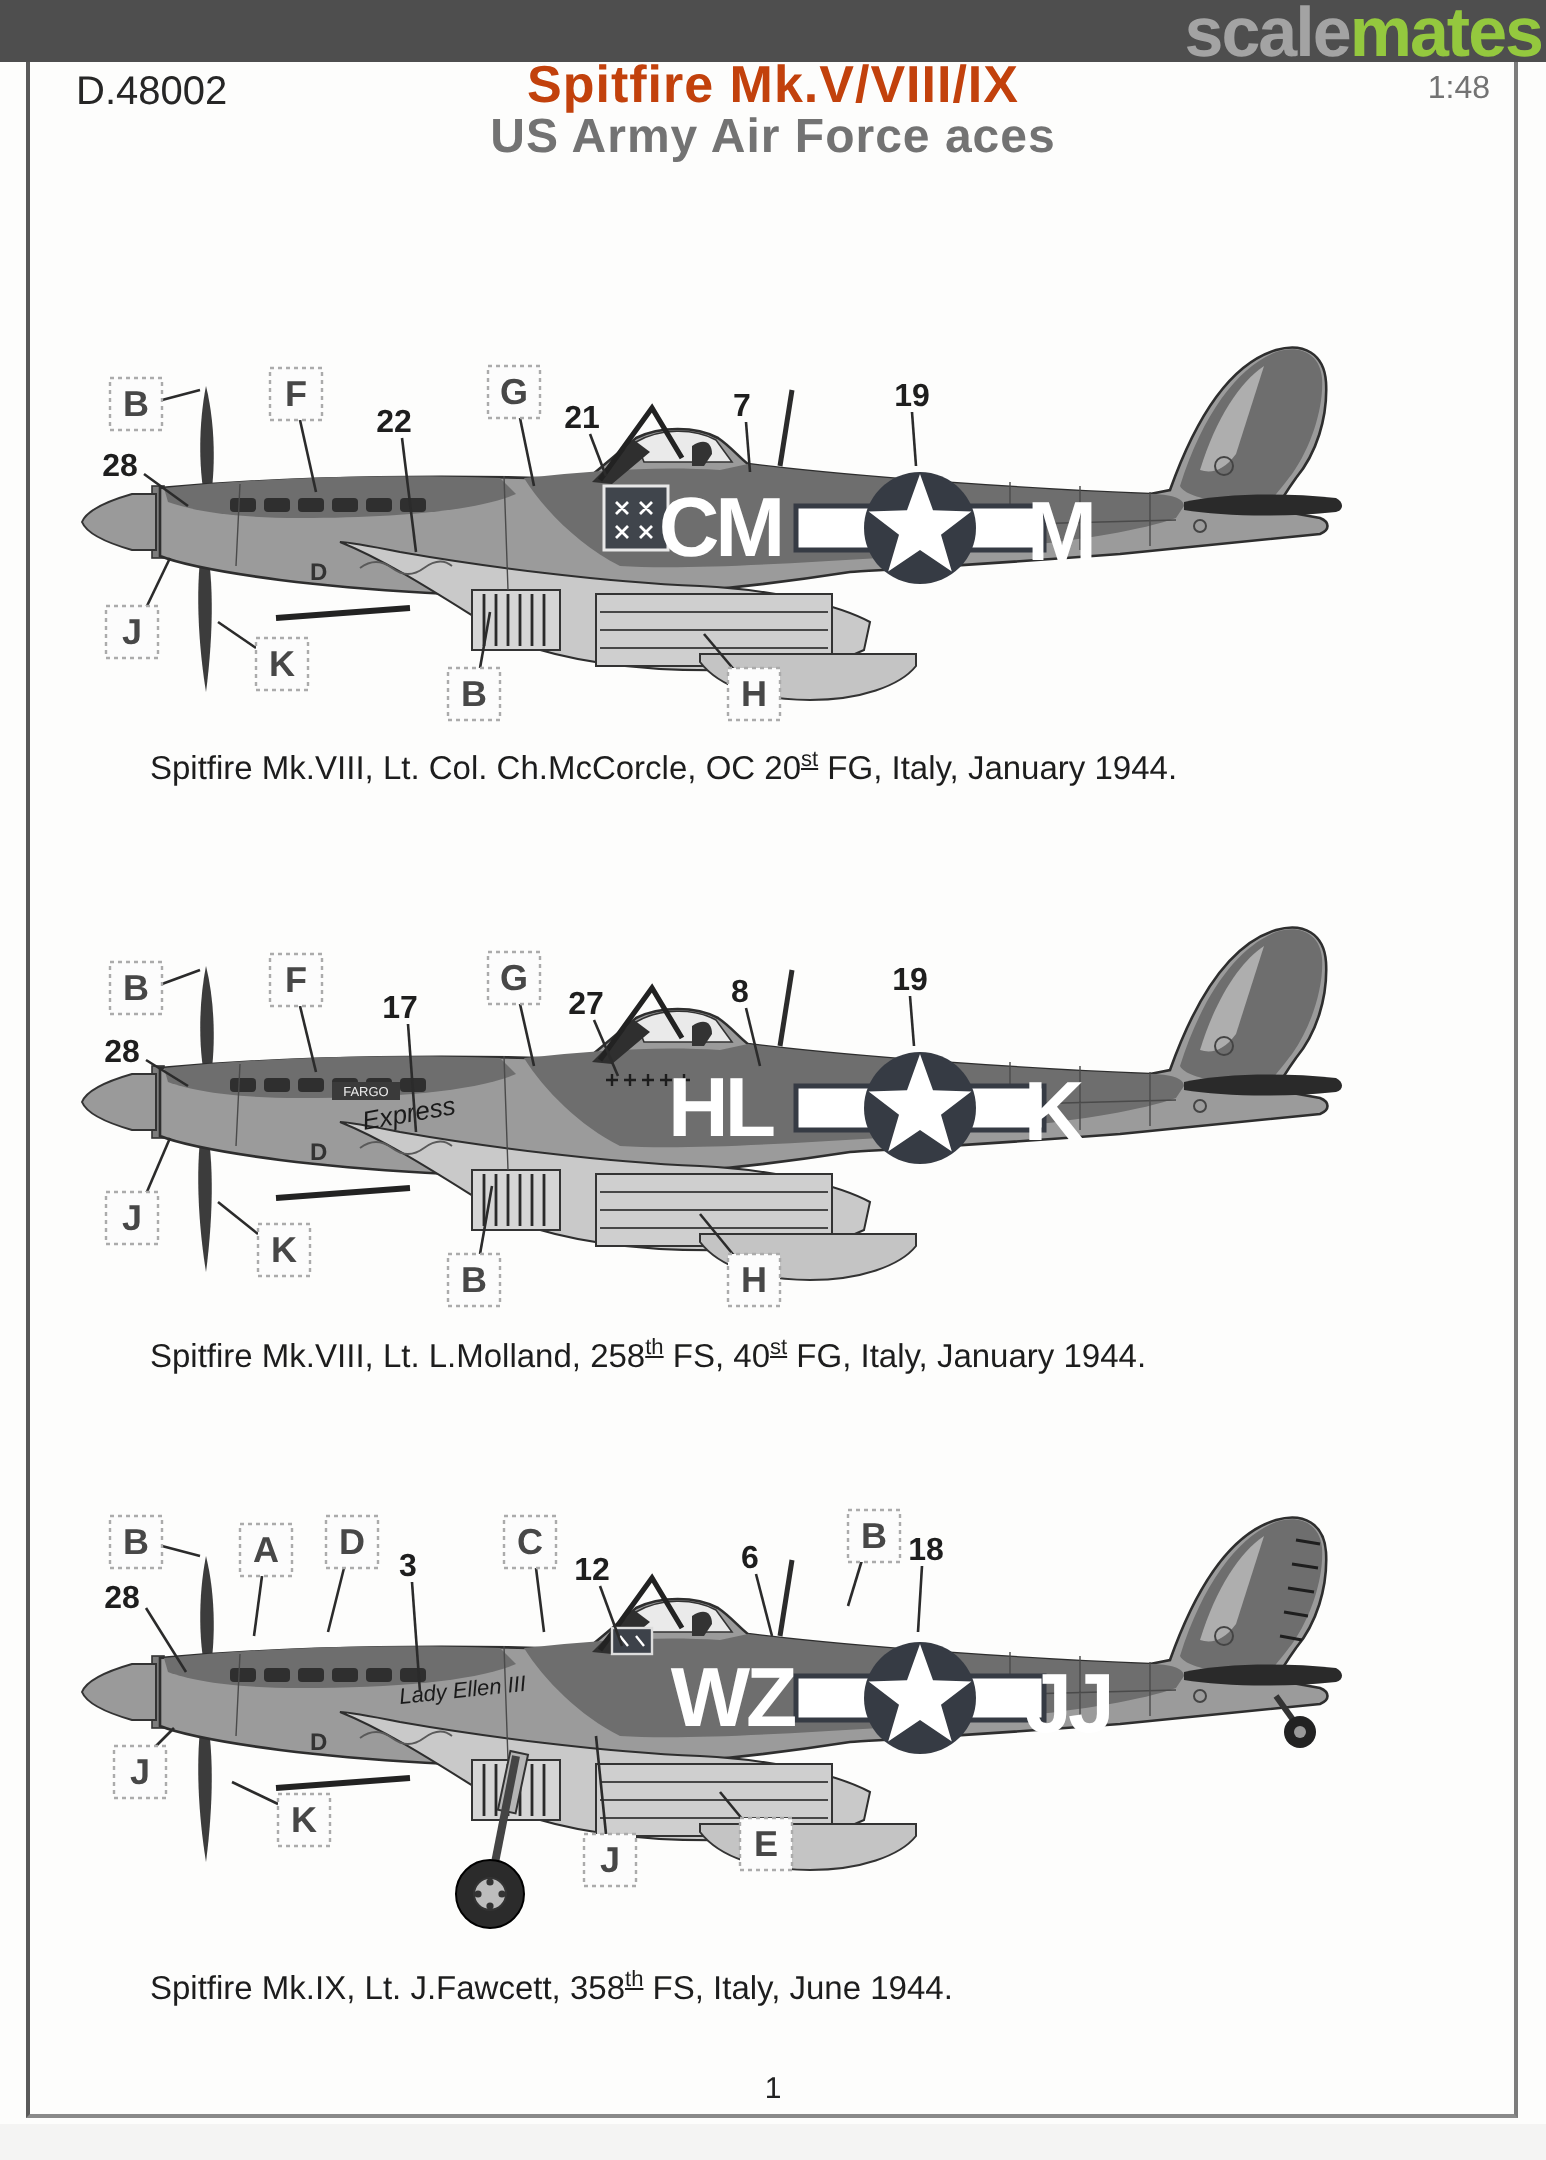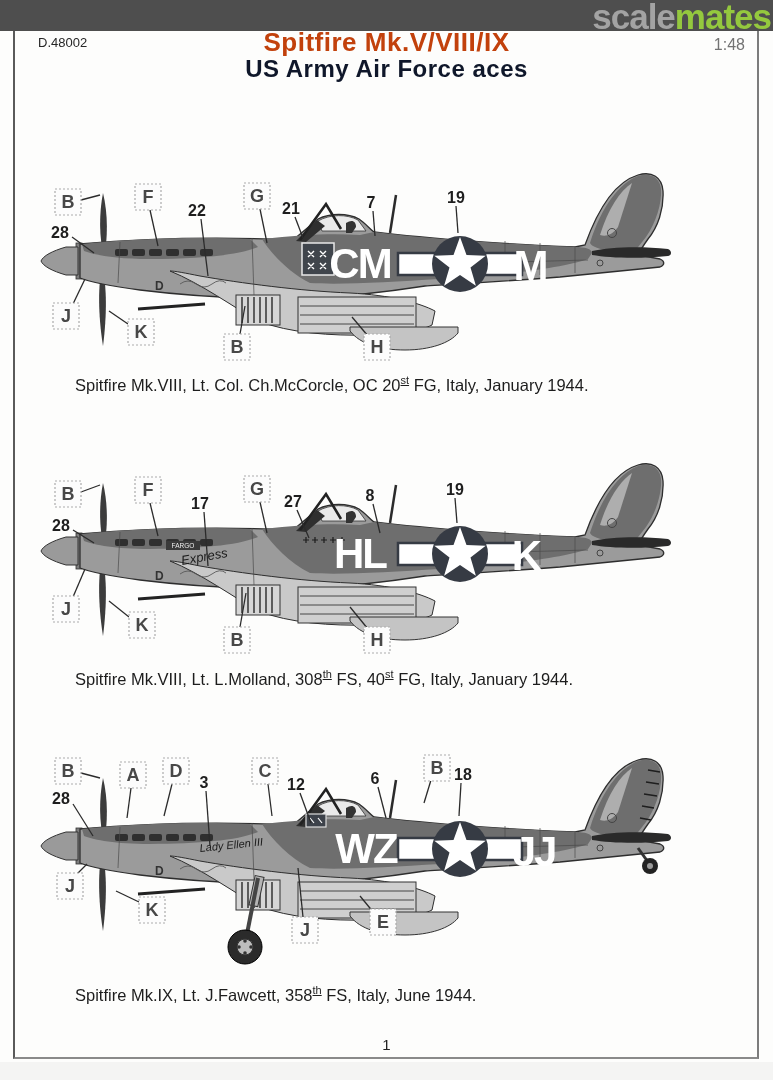--- a/index.html
+++ b/index.html
@@ -5,26 +5,26 @@
   html,body{margin:0;padding:0;}
   body{width:773px;height:1080px;position:relative;background:#f4f4f3;
        font-family:"Liberation Sans",sans-serif;overflow:hidden;}
   .sheet{position:absolute;left:0;top:0;width:773px;height:1062px;background:#fdfdfc;}
   .frame{position:absolute;left:13px;top:13px;width:742px;height:1042px;
          border:2px solid #5a5a5a;border-bottom-color:#8a8a8a;border-right-color:#7c7c7c;}
   .band{position:absolute;left:0;top:0;width:773px;height:31px;background:#4e4e4e;z-index:30;}
   .watermark{position:absolute;right:2px;top:-2px;font-size:35px;font-weight:bold;
              letter-spacing:-1px;line-height:37px;}
   .wm-gray{color:#a3a3a3;} .wm-green{color:#94c83e;}
-  .pcode{position:absolute;left:38px;top:35px;font-size:13px;color:#262626;z-index:5;}
+  .pcode{position:absolute;left:38px;top:35px;font-size:20px;color:#262626;z-index:5;}
   .scale{position:absolute;left:655px;top:36px;width:90px;text-align:right;font-size:16px;color:#737373;z-index:5;}
   .t1{position:absolute;left:0;top:27px;width:773px;text-align:center;font-size:26px;
       font-weight:bold;color:#c2410c;letter-spacing:.5px;z-index:5;}
   .t2{position:absolute;left:0;top:55px;width:773px;text-align:center;font-size:24px;
-      font-weight:bold;color:#0f172a;letter-spacing:.5px;z-index:5;}
+      font-weight:bold;color:#737373;letter-spacing:.5px;z-index:5;}
   .acsvg{position:absolute;left:0;}
   .caption{position:absolute;left:75px;font-size:16.5px;color:#1d1d1d;}
   .caption sup{font-size:11px;text-decoration:underline;}
   .pagenum{position:absolute;left:0;top:1036px;width:773px;text-align:center;
            font-size:15px;color:#222;}
   
   .ldr{stroke:#2b2b2b;stroke-width:1.3;fill:none;}
   .cob{fill:#fcfcfc;stroke:#ababab;stroke-width:1.2;stroke-dasharray:2 2;}
   .cot{font-size:18px;font-weight:bold;fill:#474747;text-anchor:middle;}
   .con{font-size:16px;font-weight:bold;fill:#1e1e1e;text-anchor:middle;}
@@ -240,21 +240,21 @@
       <line class="ldr" x1="240" y1="194" x2="246" y2="160"></line>
       <rect class="cob" x="224" y="194" width="26" height="26"></rect>
       <text class="cot" x="237" y="213">B</text>
     </g>
   <g>
       <line class="ldr" x1="368" y1="196" x2="350" y2="174"></line>
       <rect class="cob" x="364" y="194" width="26" height="26"></rect>
       <text class="cot" x="377" y="213">H</text>
     </g>
 </svg>
-<div class="caption" style="top:668px"><span>Spitfire Mk.VIII, Lt. L.Molland, 308</span><sup>th</sup><span> FS, 40</span><sup>st</sup><span> FG, Italy, January 1944.</span></div>
+<div class="caption" style="top:668px"><span>Spitfire Mk.VIII, Lt. L.Molland, 258</span><sup>th</sup><span> FS, 40</span><sup>st</sup><span> FG, Italy, January 1944.</span></div>
 
 <svg class="acsvg" style="top:728px" width="773" height="252" viewBox="0 0 773 252">
   <use href="#airframe"></use>
 
   <path d="M648,42 L660,44 M646,54 L659,56 M644,66 L657,68 M642,78 L654,80 M640,90 L651,92" stroke="#1e1e1e" stroke-width="1.5"></path>
 
   <g>
     <rect x="252" y="148" width="9" height="30" transform="rotate(12 256 163)" fill="#b5b5b5" stroke="#333" stroke-width="1"></rect>
     <line x1="258" y1="150" x2="245" y2="216" stroke="#444" stroke-width="4"></line>
     <circle cx="245" cy="219" r="17" fill="#2b2b2b" stroke="#000" stroke-width="1"></circle>

